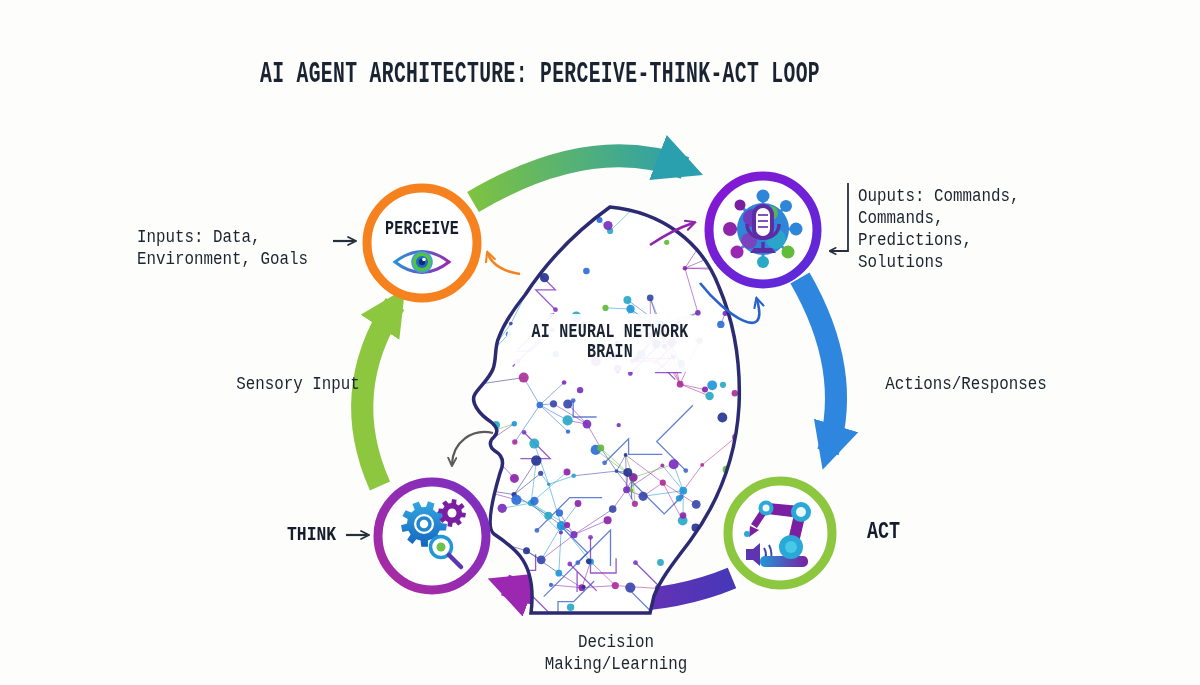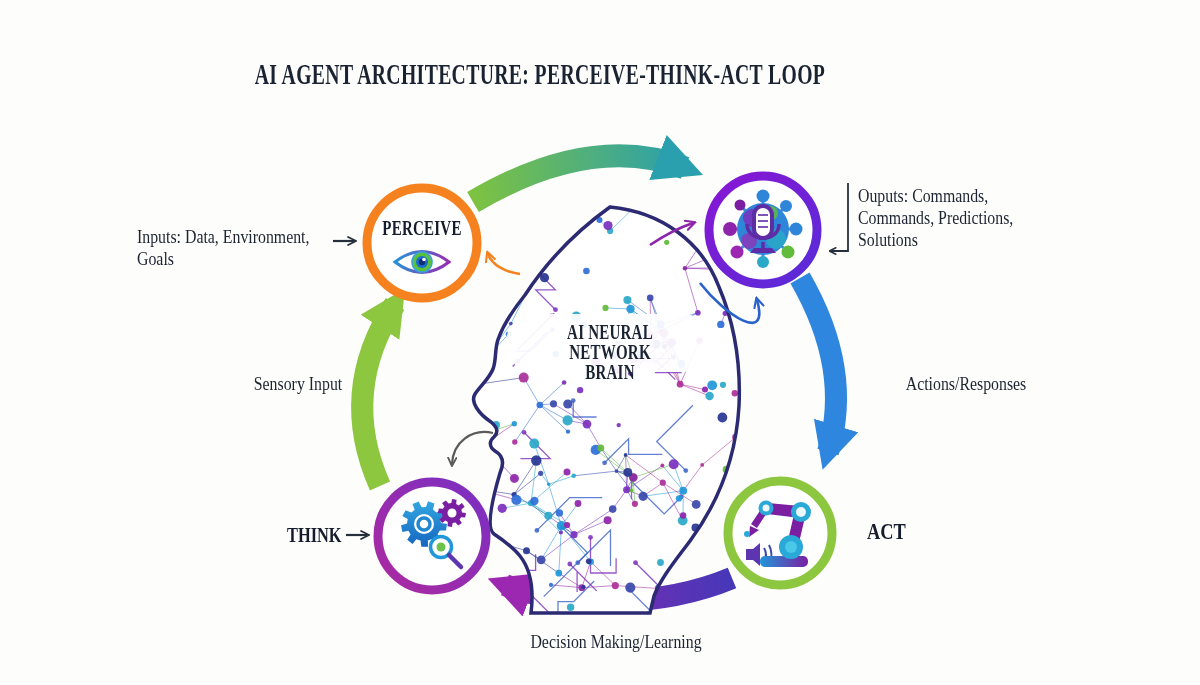--- a/index.html
+++ b/index.html
@@ -1,17 +1,17 @@
 <!DOCTYPE html>
 <html><head>
 <meta charset="utf-8">
 <style>
   html,body{margin:0;padding:0;background:#e8e8e8;}
   .stage{position:relative;width:1200px;height:685px;background:#fdfdfb;overflow:hidden;
-         font-family:Liberation Serif, serif;color:#1b2433;}
+         font-family:Liberation Mono, monospace;color:#1b2433;}
   .abs{position:absolute;}
   svg.layer{position:absolute;left:0;top:0;}
   .title{left:40px;top:58px;width:1000px;text-align:center;font-size:29px;font-weight:700;
          letter-spacing:.5px;white-space:nowrap;color:#1a2332;
          transform:scaleX(.68);transform-origin:center top;}
   .node-label{font-weight:700;color:#151d2d;white-space:nowrap;transform-origin:left center;}
   .perceive-label{left:342px;top:217px;width:160px;text-align:center;font-size:20px;font-weight:700;
          color:#151d2d;transform:scaleX(.75);transform-origin:center top;letter-spacing:.3px;}
   .brain-label{left:498px;top:322px;width:224px;text-align:center;font-size:20px;line-height:20px;
          font-weight:700;color:#1a2332;transform:scaleX(.75);transform-origin:center top;letter-spacing:.3px;}

